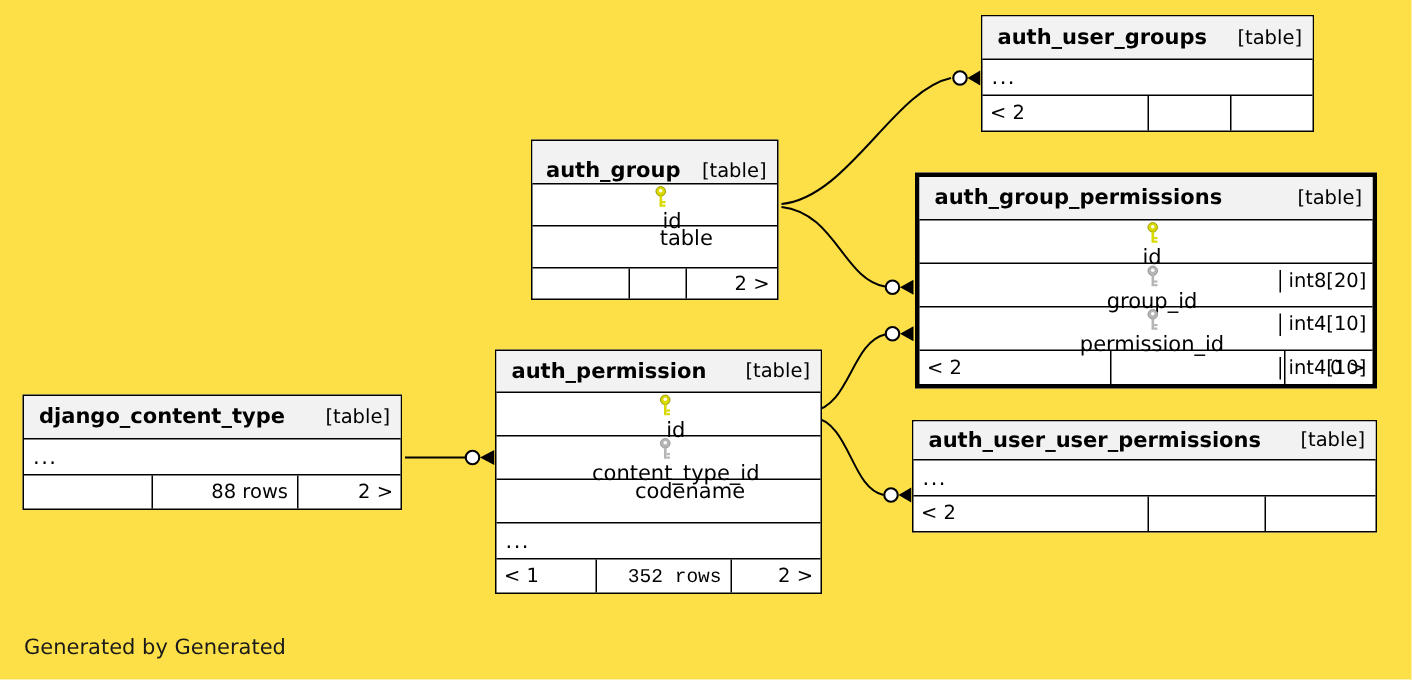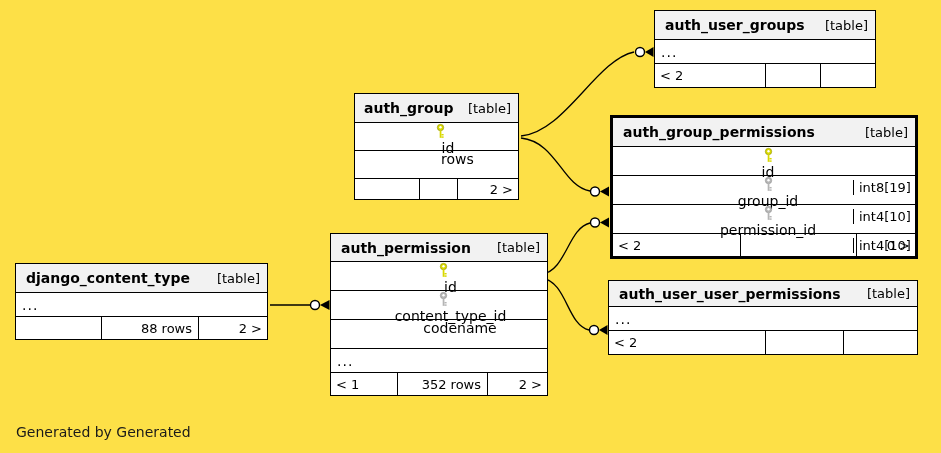--- a/index.html
+++ b/index.html
@@ -62,30 +62,30 @@
   .fcell{display:flex;align-items:center;height:100%;}
   .fcell + .fcell{border-left:1px solid var(--line);}
   .f-left{padding-left:5px;justify-content:flex-start;}
   .f-mid{padding-right:6px;justify-content:flex-end;}
   .f-right{flex:1 1 auto;padding-right:5px;justify-content:flex-end;}
 
   
   #t-aug {left:654px;top:10px;width:222px;}
   #t-aug .ftr .f-left{width:110px;} #t-aug .ftr .f-mid{width:55px;} #t-aug .ftr{height:24px;}
   #t-ag  {left:354px;top:93px;width:165px;}
-  #t-ag .hdr{padding-left:9px;}
+  #t-ag .hdr{padding-left:9px;align-items:flex-end;}
   #t-ag .ftr .f-left{width:64px;} #t-ag .ftr .f-mid{width:38px;} #t-ag .ftr{height:21px;}
   #t-agp {left:610px;top:115px;width:308px;}
   #t-agp .ftr .f-left{width:127px;} #t-agp .ftr .f-mid{width:116px;} #t-agp .ftr{height:23px;}
   #t-dct {left:15px;top:263px;width:253px;}
   #t-dct .ftr .f-left{width:85px;} #t-dct .ftr .f-mid{width:97px;} #t-dct .ftr{height:23px;}
   #t-ap  {left:330px;top:233px;width:218px;}
   #t-ap .hdr{height:27px;}
   #t-ap .col{height:29px;}
-  #t-ap .ftr .f-left{width:66px;} #t-ap .ftr .f-mid{width:90px;} #t-ap .ftr{height:23px;}
+  #t-ap .ftr .f-left{width:66px;} #t-ap .ftr .f-mid{width:90px;font-family:Liberation Mono, monospace;} #t-ap .ftr{height:23px;}
   #t-auup{left:608px;top:280px;width:310px;}
   #t-auup .hdr{height:25px;}
   #t-auup .ftr .f-left{width:156px;} #t-auup .ftr .f-mid{width:78px;} #t-auup .ftr{height:24px;}
 
   .note{
     position:absolute;left:16px;top:424px;
     font-size:14px;color:#1a1a1a;
   }
 </style>
 </head>
@@ -143,21 +143,21 @@
       <svg class="key pk" viewBox="0 0 12 17">
         <circle cx="6" cy="4.2" r="3.5" fill="currentColor" stroke="#8a8a00" stroke-width="0.6"></circle>
         <circle cx="6" cy="3.8" r="1.3" fill="#ffffff"></circle>
         <rect x="5.1" y="7.4" width="1.9" height="8" fill="currentColor"></rect>
         <rect x="7" y="11.2" width="2.4" height="1.6" fill="currentColor"></rect>
         <rect x="7" y="13.8" width="2.4" height="1.6" fill="currentColor"></rect>
       </svg>
       <span class="lbl">id</span>
     </div>
     <div class="col noicon">
-      <span>rows</span>
+      <span>table</span>
     </div>
     <div class="ftr">
       <span class="fcell f-left"></span>
       <span class="fcell f-mid"></span>
       <span class="fcell f-right">2 &gt;</span>
     </div>
   </div>
 
   <div class="tbl focus" id="t-agp">
     <div class="hdr">
@@ -166,21 +166,21 @@
     </div>
     <div class="col">
       <svg class="key pk" viewBox="0 0 12 17">
         <circle cx="6" cy="4.2" r="3.5" fill="currentColor" stroke="#8a8a00" stroke-width="0.6"></circle>
         <circle cx="6" cy="3.8" r="1.3" fill="#ffffff"></circle>
         <rect x="5.1" y="7.4" width="1.9" height="8" fill="currentColor"></rect>
         <rect x="7" y="11.2" width="2.4" height="1.6" fill="currentColor"></rect>
         <rect x="7" y="13.8" width="2.4" height="1.6" fill="currentColor"></rect>
       </svg>
       <span class="lbl">id</span>
-      <span class="typ">int8[19]</span>
+      <span class="typ">int8[20]</span>
     </div>
     <div class="col">
       <svg class="key fk" viewBox="0 0 12 17">
         <circle cx="6" cy="4.2" r="3.5" fill="currentColor" stroke="#8d8d8d" stroke-width="0.6"></circle>
         <circle cx="6" cy="3.8" r="1.3" fill="#ffffff"></circle>
         <rect x="5.1" y="7.4" width="1.9" height="8" fill="currentColor"></rect>
         <rect x="7" y="11.2" width="2.4" height="1.6" fill="currentColor"></rect>
         <rect x="7" y="13.8" width="2.4" height="1.6" fill="currentColor"></rect>
       </svg>
       <span class="lbl">group_id</span>

